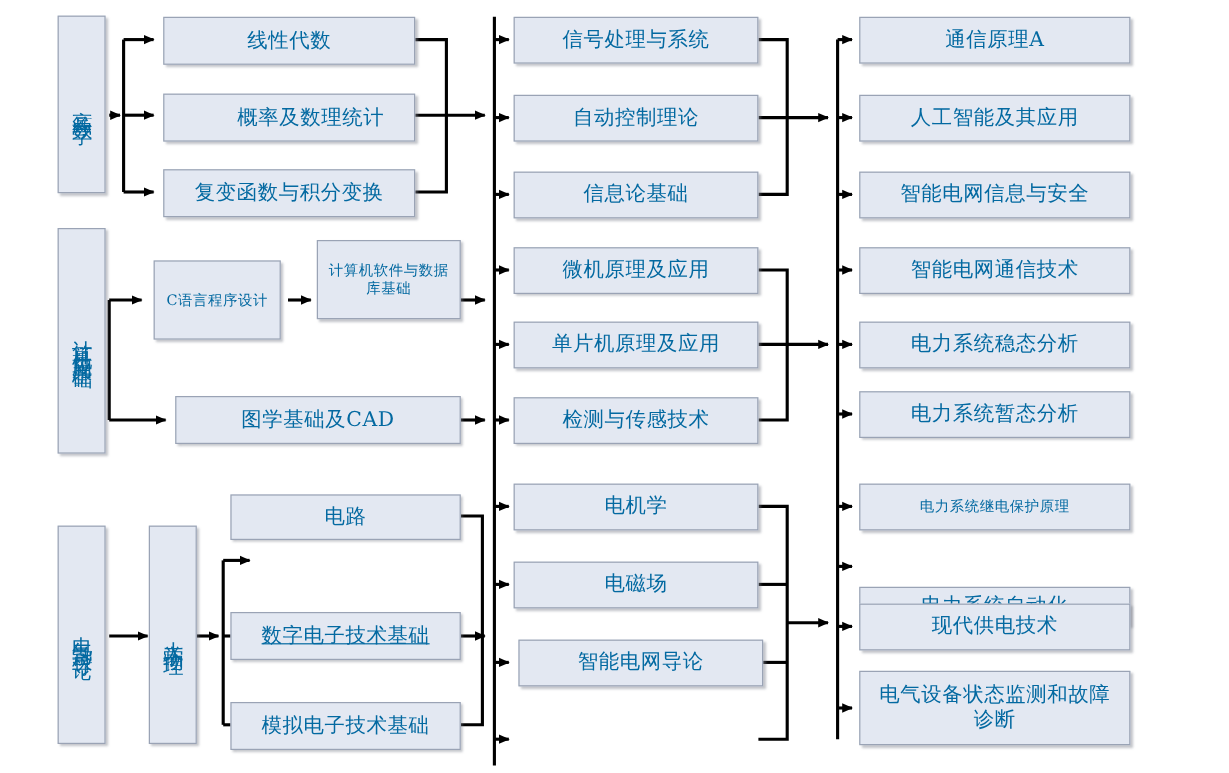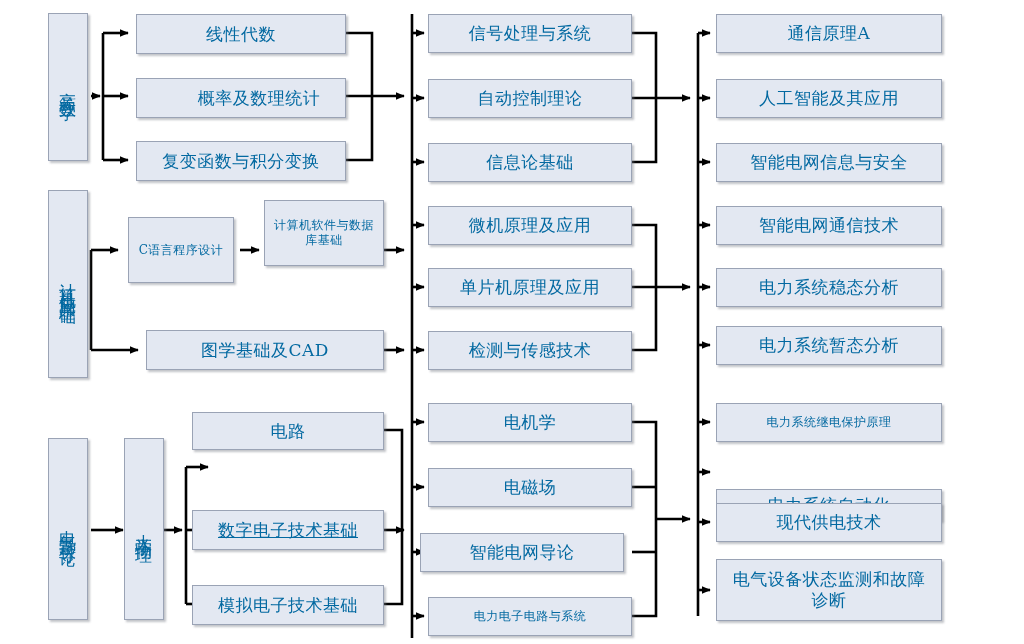--- a/index.html
+++ b/index.html
@@ -144,23 +144,22 @@
   <div class="node" style="left:428px;top:206px;width:204px;height:39px;">微机原理及应用</div>
 
   <div class="node" style="left:428px;top:268px;width:204px;height:39px;">单片机原理及应用</div>
 
   <div class="node" style="left:428px;top:403px;width:204px;height:39px;">电机学</div>
 
   <div class="node" style="left:428px;top:331px;width:204px;height:39px;">检测与传感技术</div>
 
   <div class="node" style="left:428px;top:468px;width:204px;height:39px;">电磁场</div>
 
-  <div class="node" style="left:420px;top:533px;width:204px;height:39px;">智能电网导论</div>
+  <div class="node" style="left:432px;top:533px;width:204px;height:39px;">智能电网导论</div>
 
-  <div class="node small" style="left:428px;top:597px;width:204px;height:39px;">电力电子电路与系统</div>
 
   <div class="node" style="left:716px;top:14px;width:226px;height:39px;">通信原理A</div>
 
   <div class="node" style="left:716px;top:79px;width:226px;height:39px;">人工智能及其应用</div>
 
   <div class="node" style="left:716px;top:143px;width:226px;height:39px;">智能电网信息与安全</div>
 
   <div class="node" style="left:716px;top:206px;width:226px;height:39px;">智能电网通信技术</div>
 
   <div class="node" style="left:716px;top:268px;width:226px;height:39px;">电力系统稳态分析</div>

